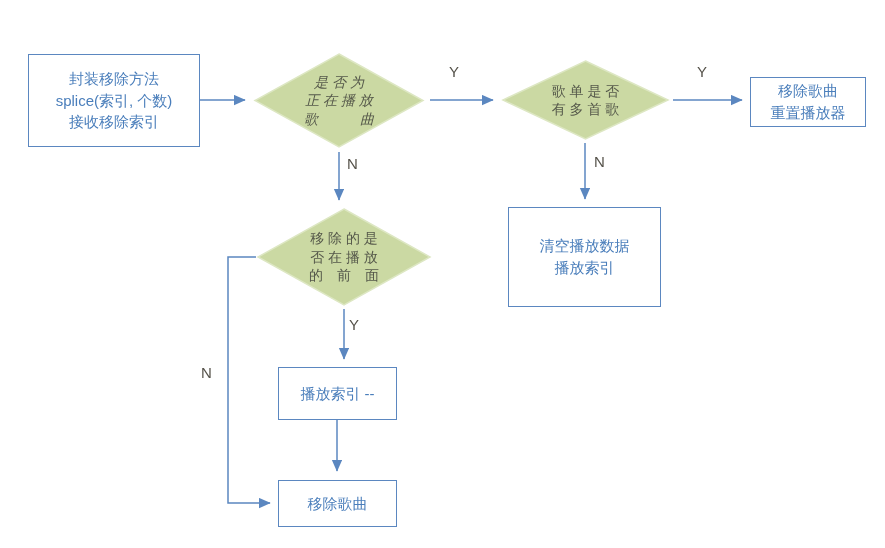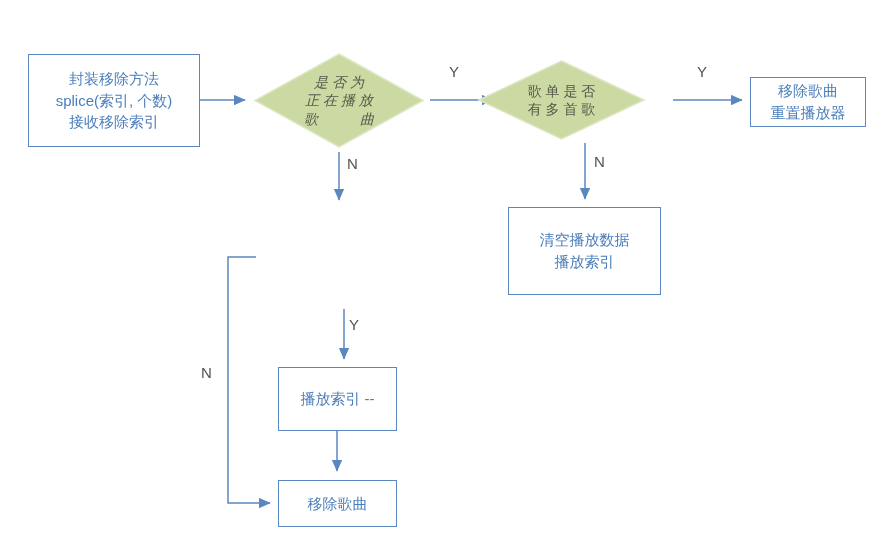--- a/index.html
+++ b/index.html
@@ -48,25 +48,25 @@
     white-space: pre;
   }
   .branch-label {
     position: absolute;
     color: #55524a;
     font-size: 15px;
     line-height: 1;
   }
   #start-box      { left: 28px;  top: 54px;  width: 172px; height: 93px; }
   #remove-switch-box { left: 750px; top: 77px;  width: 116px; height: 50px; }
-  #clear-reset-box   { left: 508px; top: 207px; width: 153px; height: 88px; }
-  #index-decrement-box { left: 278px; top: 367px; width: 119px; height: 64px; }
+  #clear-reset-box   { left: 508px; top: 207px; width: 153px; height: 100px; }
+  #index-decrement-box { left: 278px; top: 367px; width: 119px; height: 53px; }
   #remove-song-box     { left: 278px; top: 480px; width: 119px; height: 47px; }
   #is-playing-decision     { left: 253px; top: 53px;  width: 172px; height: 95px; font-style: italic; }
-  #multi-song-decision     { left: 477px; top: 60px;  width: 169px; height: 80px; }
+  #multi-song-decision     { left: 501px; top: 60px;  width: 169px; height: 80px; }
   #before-playing-decision { left: 256px; top: 208px; width: 176px; height: 98px; }
   #label-is-playing-yes  { left: 449px; top: 64px; }
   #label-multi-song-yes  { left: 697px; top: 64px; }
   #label-is-playing-no   { left: 347px; top: 156px; }
   #label-multi-song-no   { left: 594px; top: 154px; }
   #label-before-playing-yes { left: 349px; top: 317px; }
   #label-before-playing-no  { left: 201px; top: 365px; }
 </style>
 </head>
 <body>
@@ -127,20 +127,30 @@
   <div class="diamond" id="multi-song-decision">
     <svg width="169" height="80" viewBox="0 0 169 80">
       <polygon points="84.5,1 167,40 84.5,79 2,40" fill="#cbd9a3" stroke="#dde7c3" stroke-width="1.5"></polygon>
     </svg>
     <div class="dtext">
       <div>歌 单 是 否</div>
       <div>有 多 首 歌</div>
     </div>
   </div>
 
+  <div class="diamond" id="before-playing-decision">
+    <svg width="176" height="98" viewBox="0 0 176 98">
+      <polygon points="88,1 174,49 88,97 2,49" fill="#cbd9a3" stroke="#dde7c3" stroke-width="1.5"></polygon>
+    </svg>
+    <div class="dtext">
+      <div>移 除 的 是</div>
+      <div>否 在 播 放</div>
+      <div>的　前　面</div>
+    </div>
+  </div>
 
   <span class="branch-label" id="label-is-playing-yes">Y</span>
   <span class="branch-label" id="label-multi-song-yes">Y</span>
   <span class="branch-label" id="label-is-playing-no">N</span>
   <span class="branch-label" id="label-multi-song-no">N</span>
   <span class="branch-label" id="label-before-playing-yes">Y</span>
   <span class="branch-label" id="label-before-playing-no">N</span>
 
 </div>
 

